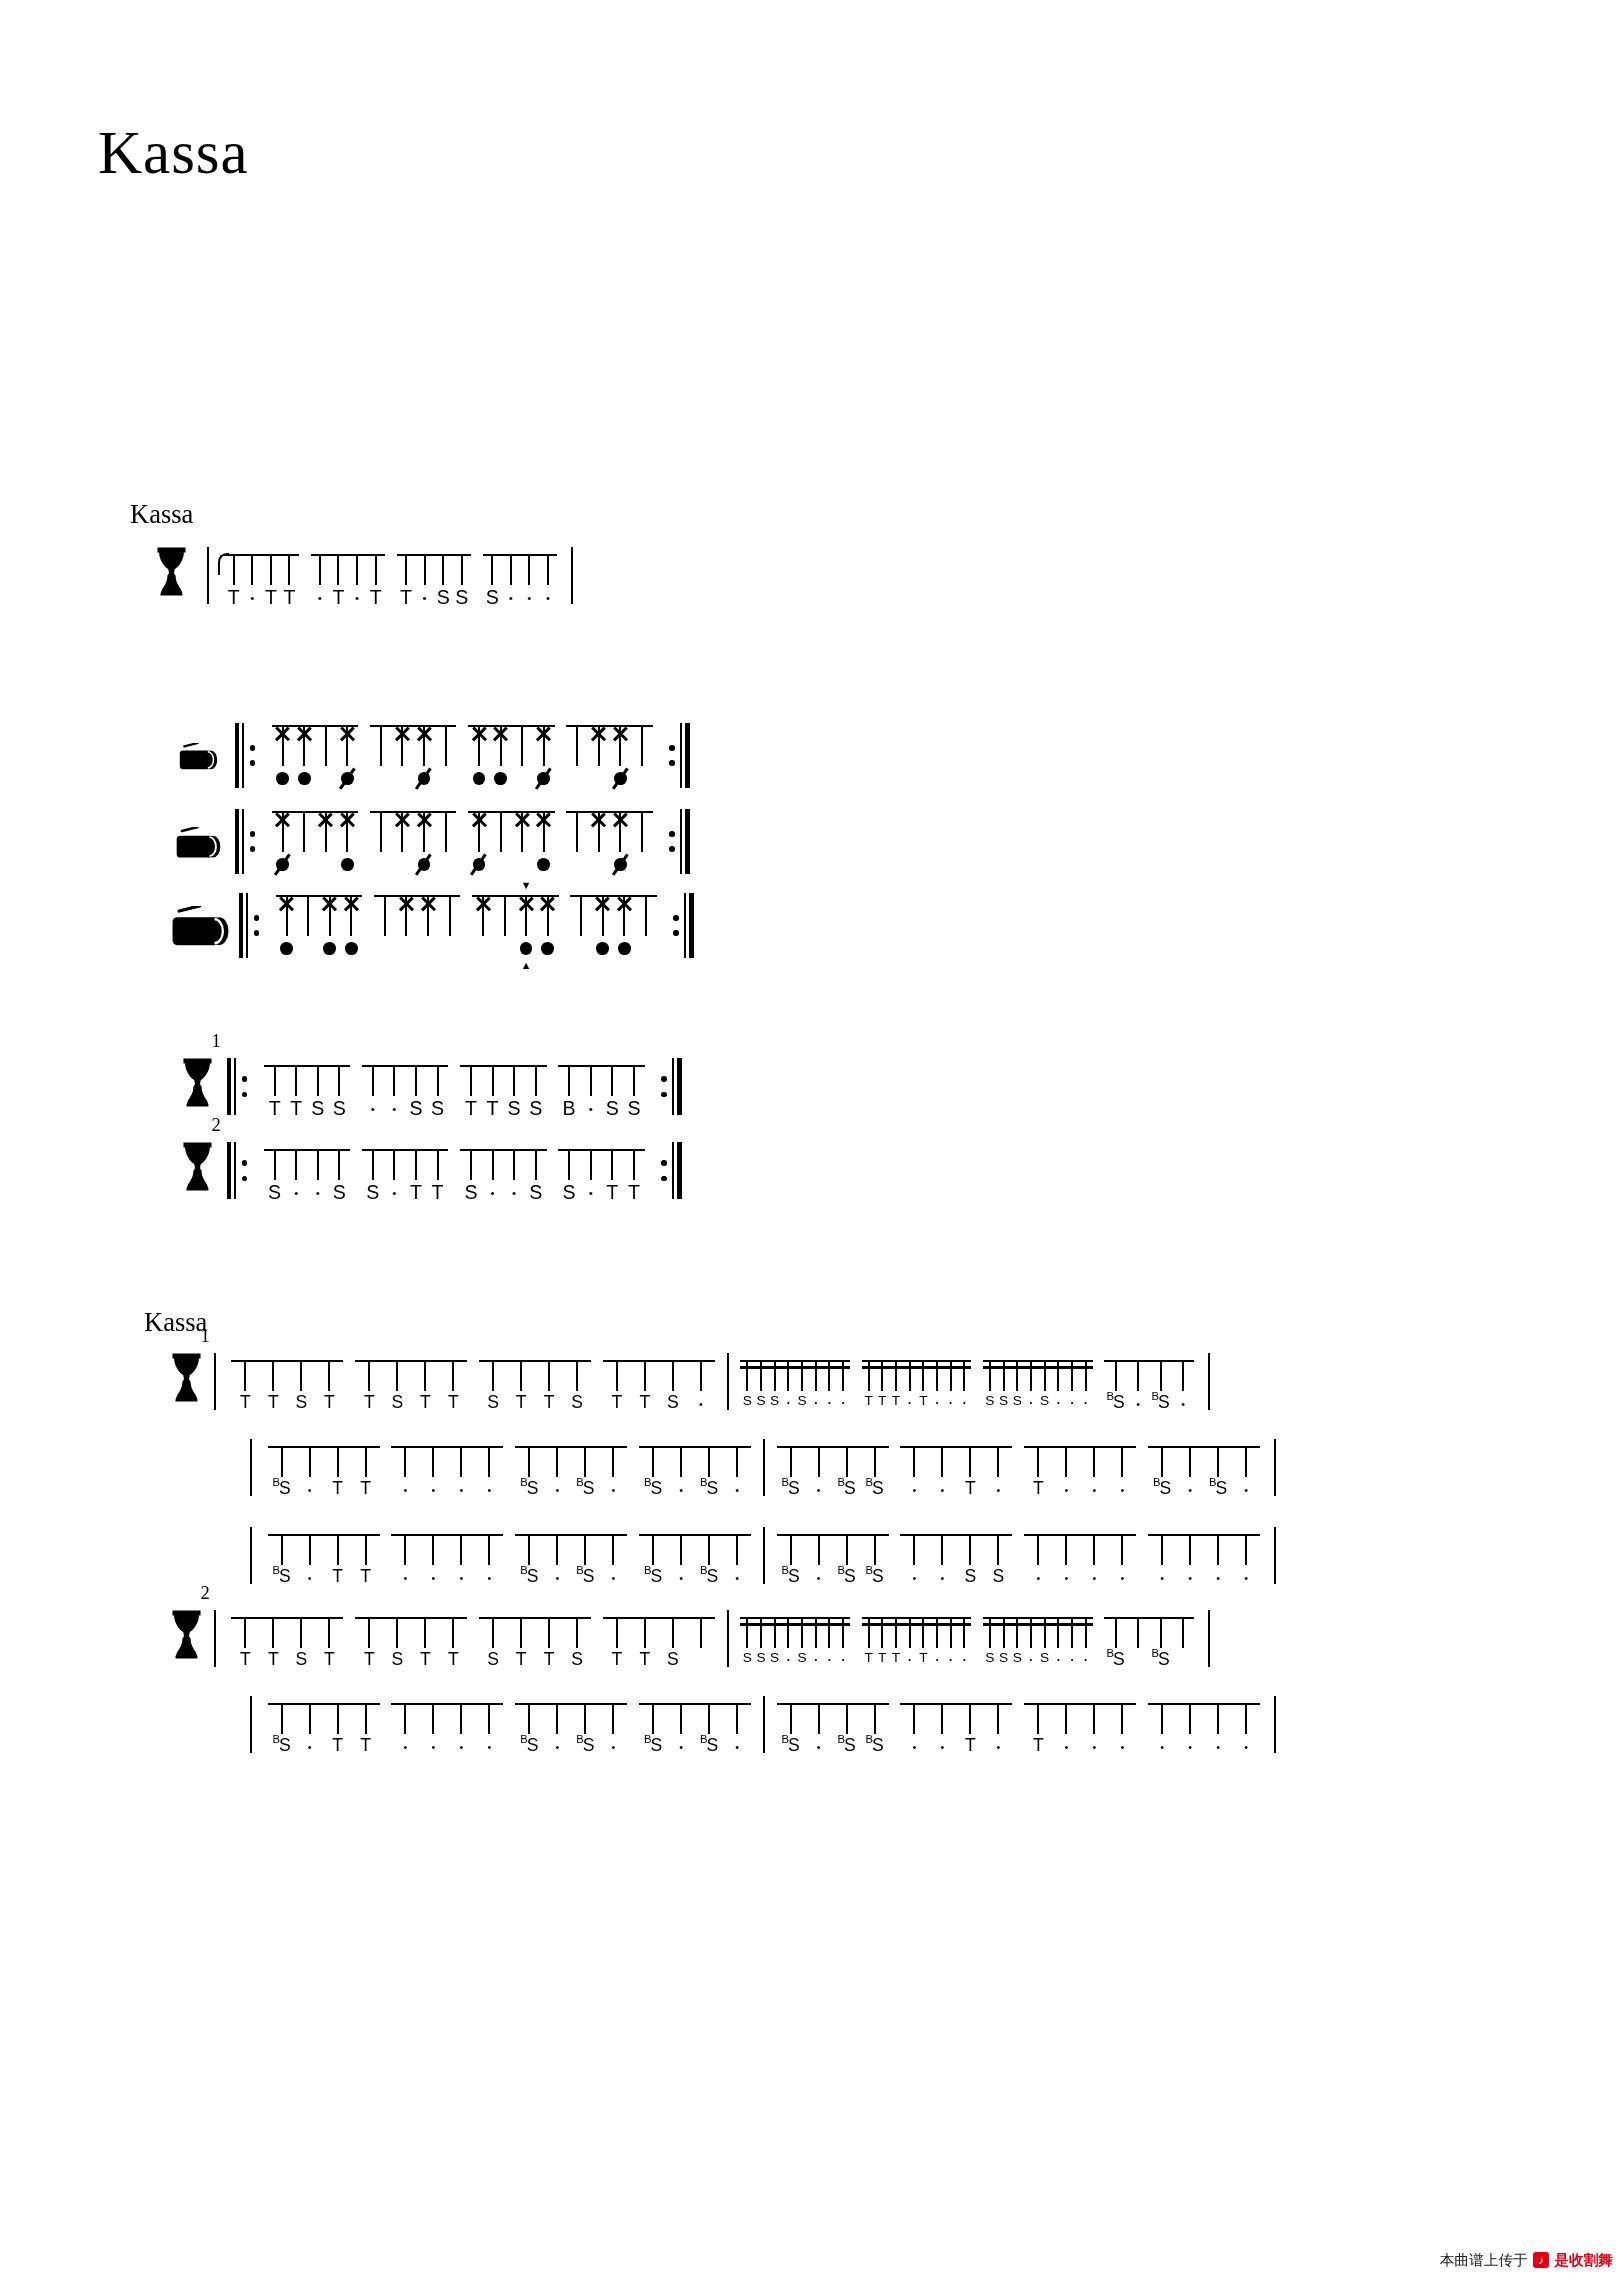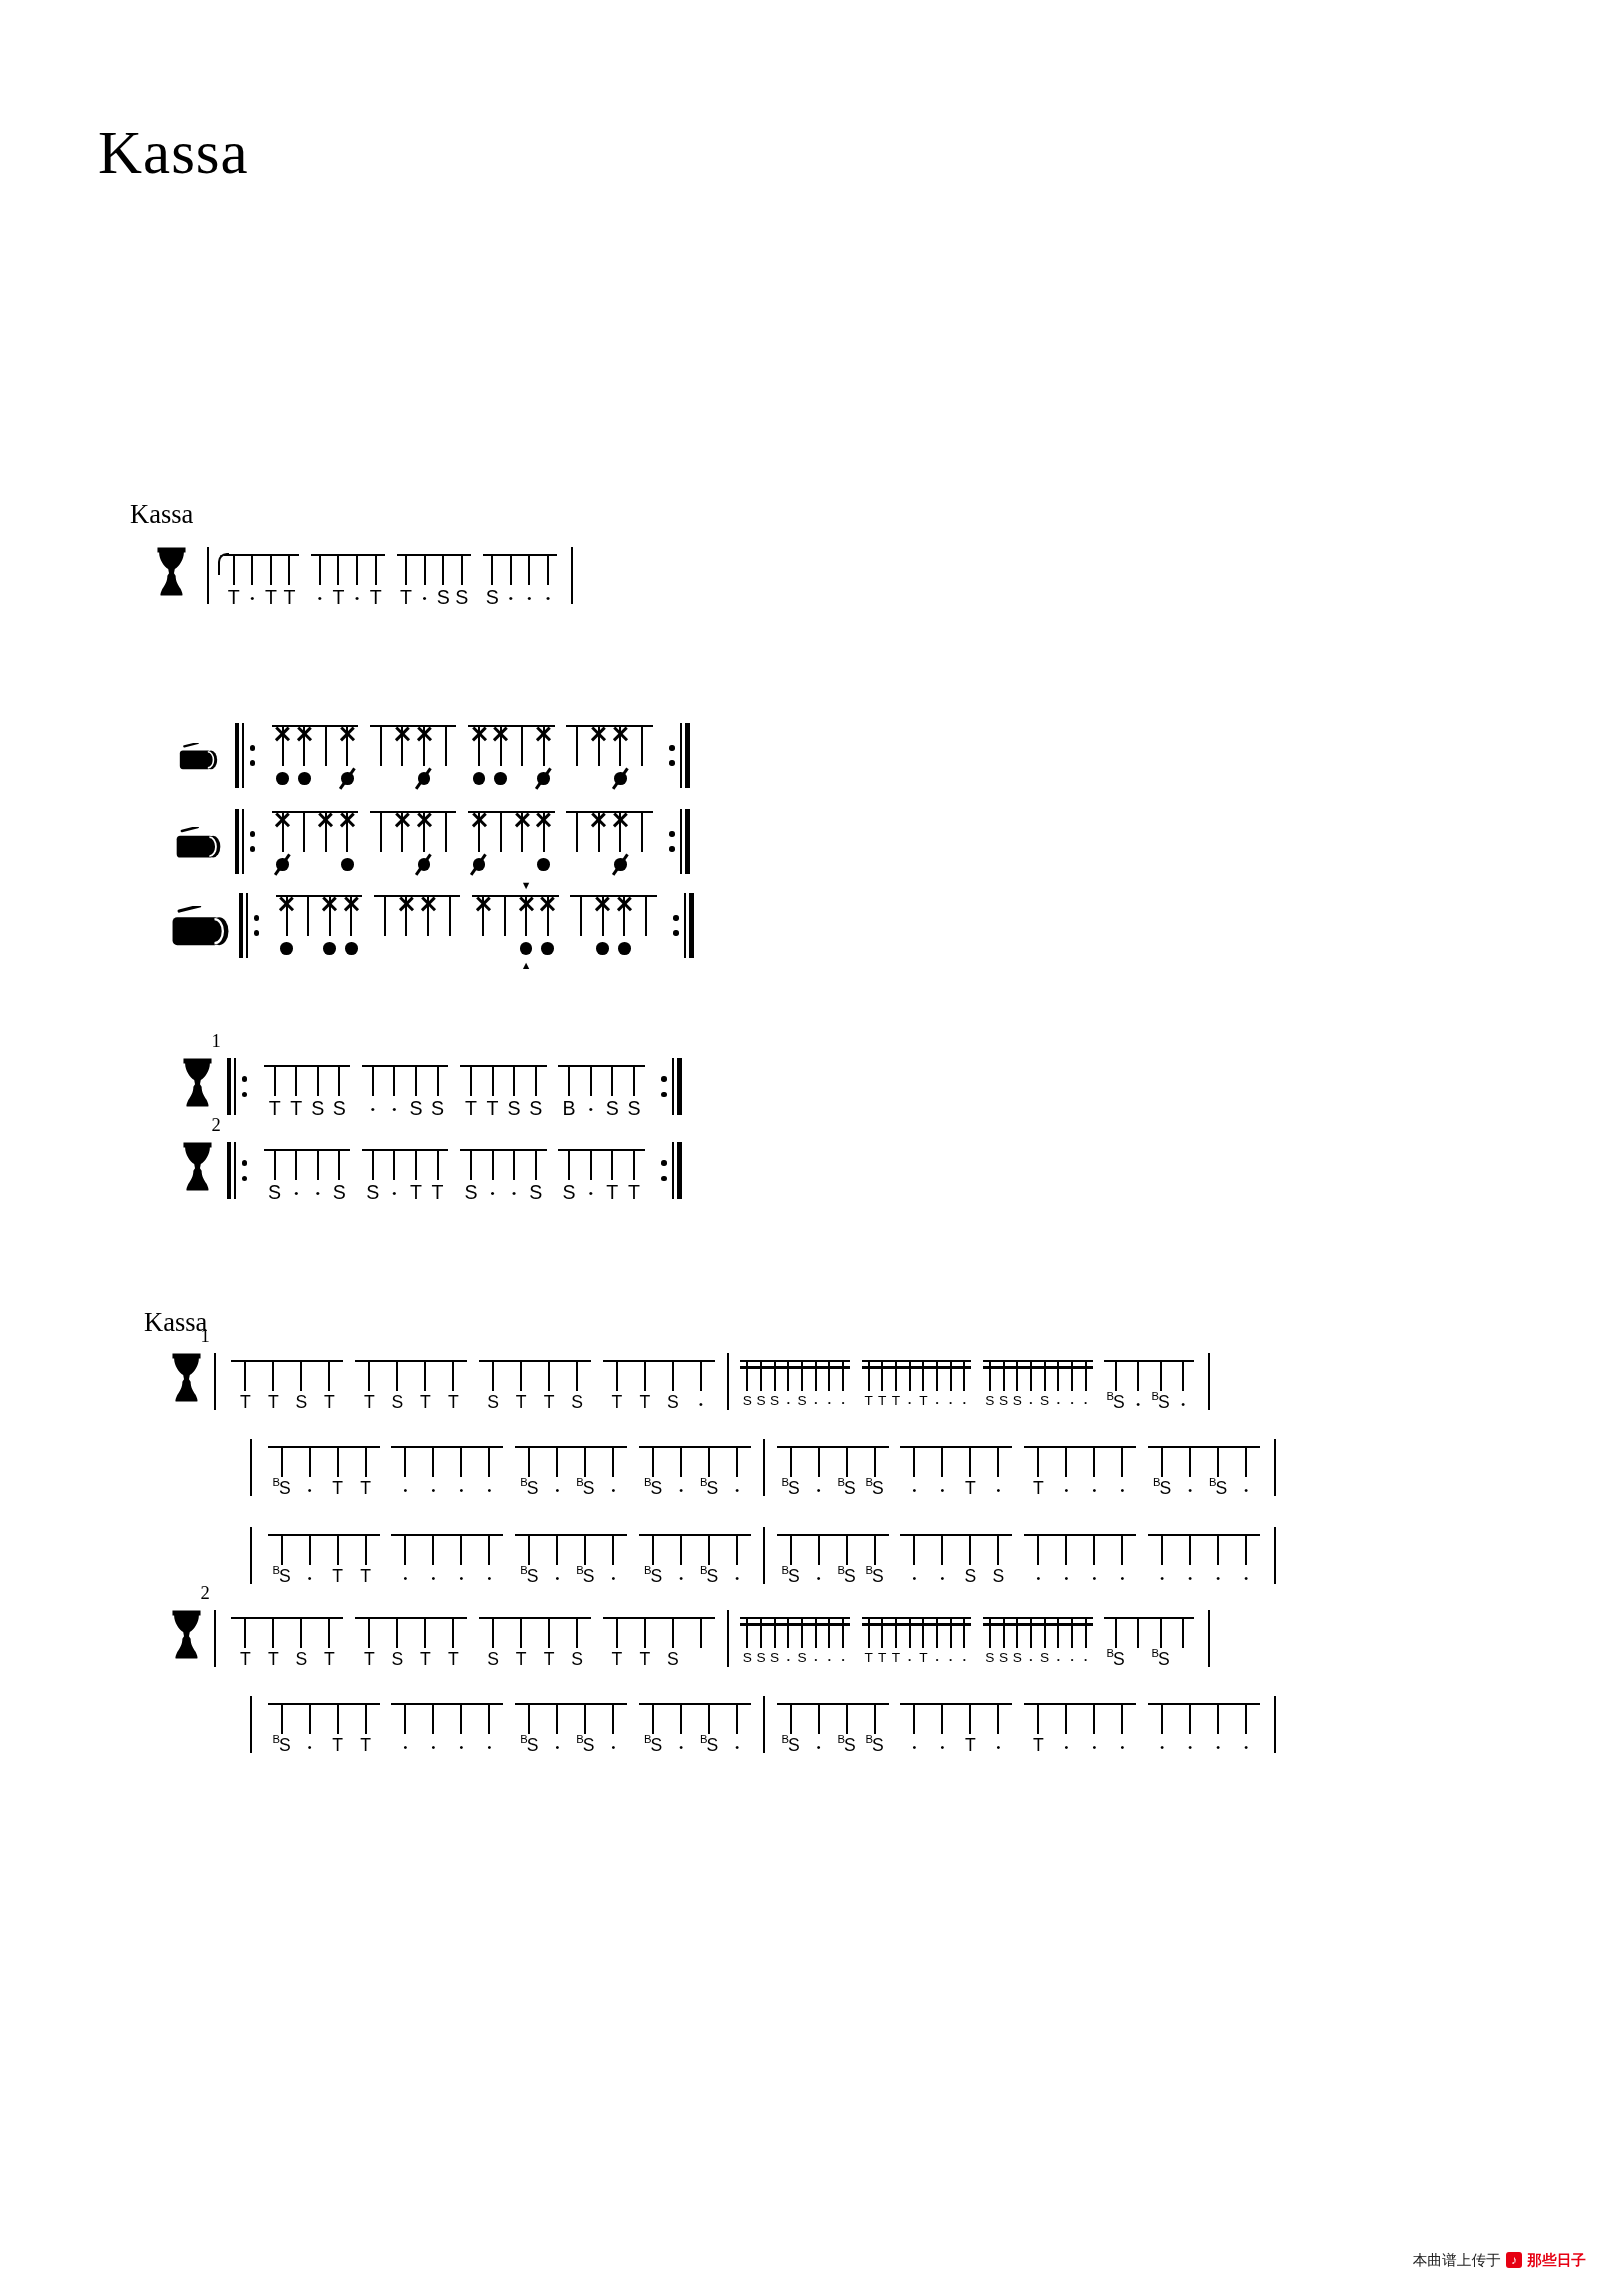--- a/index.html
+++ b/index.html
@@ -54,21 +54,21 @@
   .xmark{position:absolute;top:-1px;left:calc(50% - 7.8px);width:15.7px;height:15.7px;}
   .xmark::before,.xmark::after{content:"";position:absolute;left:6.4px;top:-1px;width:2.9px;height:17.6px;background:#000;}
   .xmark::before{transform:rotate(45deg);}
   .xmark::after{transform:rotate(-45deg);}
   .dot{position:absolute;top:45px;left:calc(50% - 6.4px);width:12.7px;height:12.7px;border-radius:50%;background:#000;}
   .dot.muted::after{content:"";position:absolute;left:4.9px;top:-5.9px;width:2.5px;height:24.5px;background:#000;transform:rotate(35deg);}
   .acc-top,.acc-bot{position:absolute;left:0;right:0;text-align:center;font-size:10.8px;line-height:1;}
   .acc-top{top:-16.7px;}
   .acc-bot{top:63px;}
 
-  .footer{position:absolute;right:35px;bottom:23.5px;display:flex;align-items:center;gap:4.9px;
+  .footer{position:absolute;right:8px;bottom:23.5px;display:flex;align-items:center;gap:4.9px;
           font-family:"Liberation Sans","DejaVu Sans",sans-serif;font-size:14.7px;}
   .footer .prefix{color:#222;}
   .footer .logo{width:16.7px;height:16.7px;border-radius:2.9px;background:#e60012;color:#fff;
                 display:flex;align-items:center;justify-content:center;font-size:11.8px;}
   .footer .site{color:#e60012;font-weight:bold;}
 </style>
 </head>
 <body>
 
 <div class="page">
@@ -1514,16 +1514,16 @@
             <div class="sym rest" style="font-size: 10.8px;">•</div>
           </div>
         </div>
         <div class="bar edge-end"></div>
       </div>
     </div>
 
   <div class="footer">
     <span class="prefix">本曲谱上传于</span>
     <span class="logo">♪</span>
-    <span class="site">那些日子</span>
+    <span class="site">是收割舞</span>
   </div>
 </div>
 
 
 </body></html>

